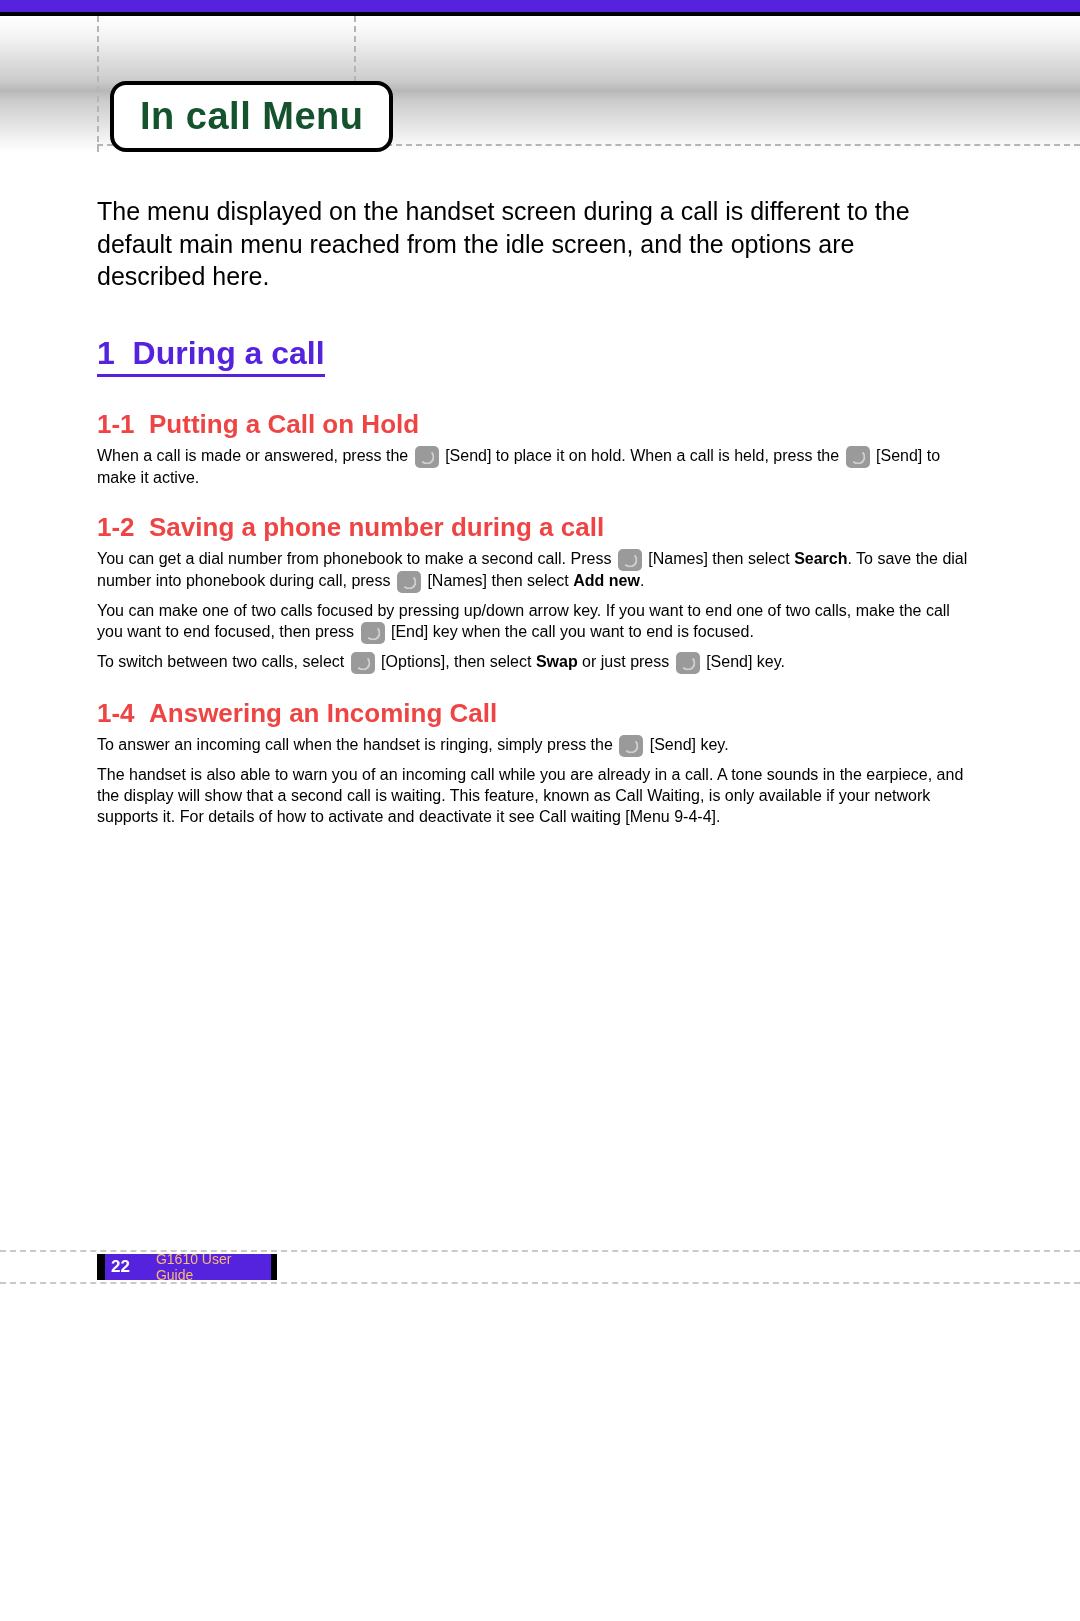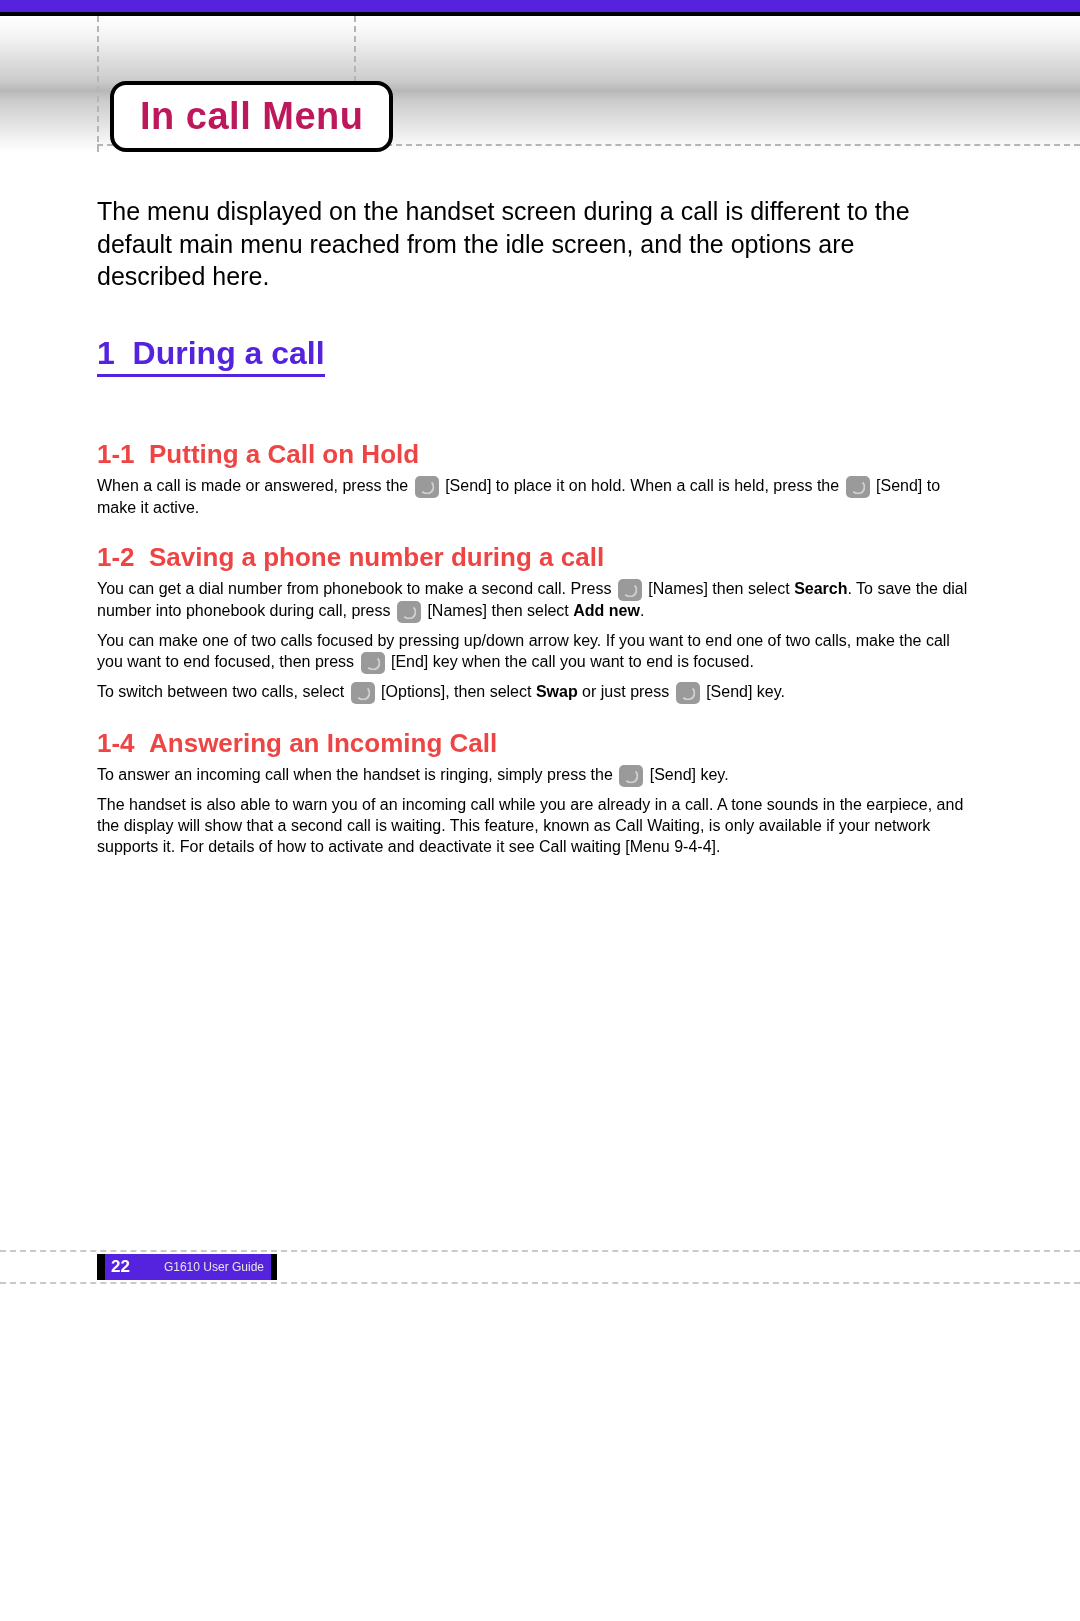--- a/index.html
+++ b/index.html
@@ -47,21 +47,21 @@
       position: absolute;
       left: 110px;
       top: 65px;
       background: #fff;
       border: 4px solid #000;
       border-radius: 16px;
       padding: 10px 26px;
       z-index: 5;
     }
     .title-box span {
-      color: #be185d;
+      color: #14532d;
       font-size: 38px;
       font-weight: bold;
       letter-spacing: 0.5px;
     }
     .content {
       position: absolute;
       top: 195px;
       left: 97px;
       right: 112px;
     }
@@ -71,21 +71,21 @@
       color: #000;
       margin-bottom: 42px;
     }
     .h1 {
       font-size: 32px;
       font-weight: bold;
       color: #5522dd;
       border-bottom: 3px solid #5522dd;
       display: inline-block;
       padding-bottom: 2px;
-      margin-bottom: 38px;
+      margin-bottom: 8px;
     }
     .h2 {
       font-size: 26px;
       font-weight: bold;
       color: #ef4444;
       margin-bottom: 6px;
       margin-top: 24px;
     }
     .h2:first-of-type { margin-top: 0; }
     .body-text {
@@ -134,31 +134,31 @@
     }
     .footer-black-l { width: 8px; height: 100%; background: #000; }
     .footer-black-r { width: 6px; height: 100%; background: #000; }
     .footer-purple {
       flex: 1;
       height: 100%;
       background: #5522dd;
       display: flex;
       align-items: center;
       padding: 0 6px;
+      gap: 20px;
     }
     .footer-num {
       color: #fff;
       font-weight: bold;
       font-size: 17px;
       margin-right: 6px;
     }
     .footer-label {
-      color: #e5e5e5;
-      font-size: 12px;
-      margin-left: 28px;
+      color: #fdba74;
+      font-size: 14px;
     }
     .footer-dashed-2 {
       position: absolute;
       left: 0;
       right: 0;
       top: 1282px;
       border-top: 2px dashed #c9c9c9;
     }
   </style>
 </head>

